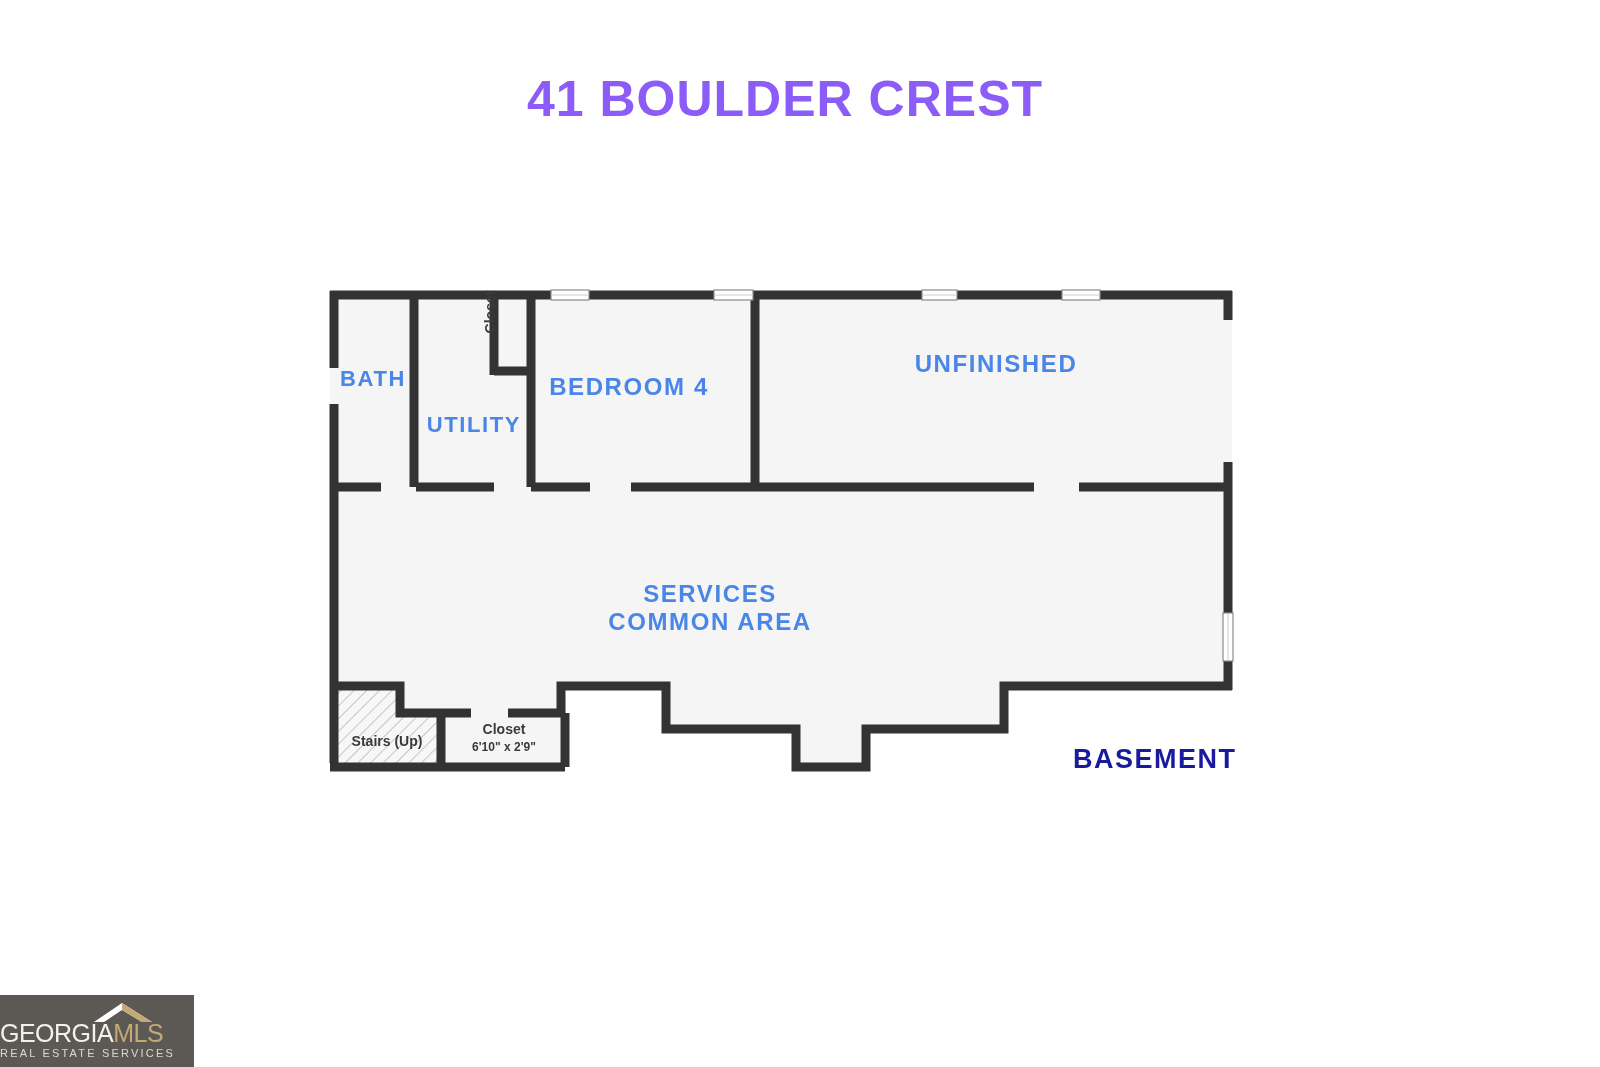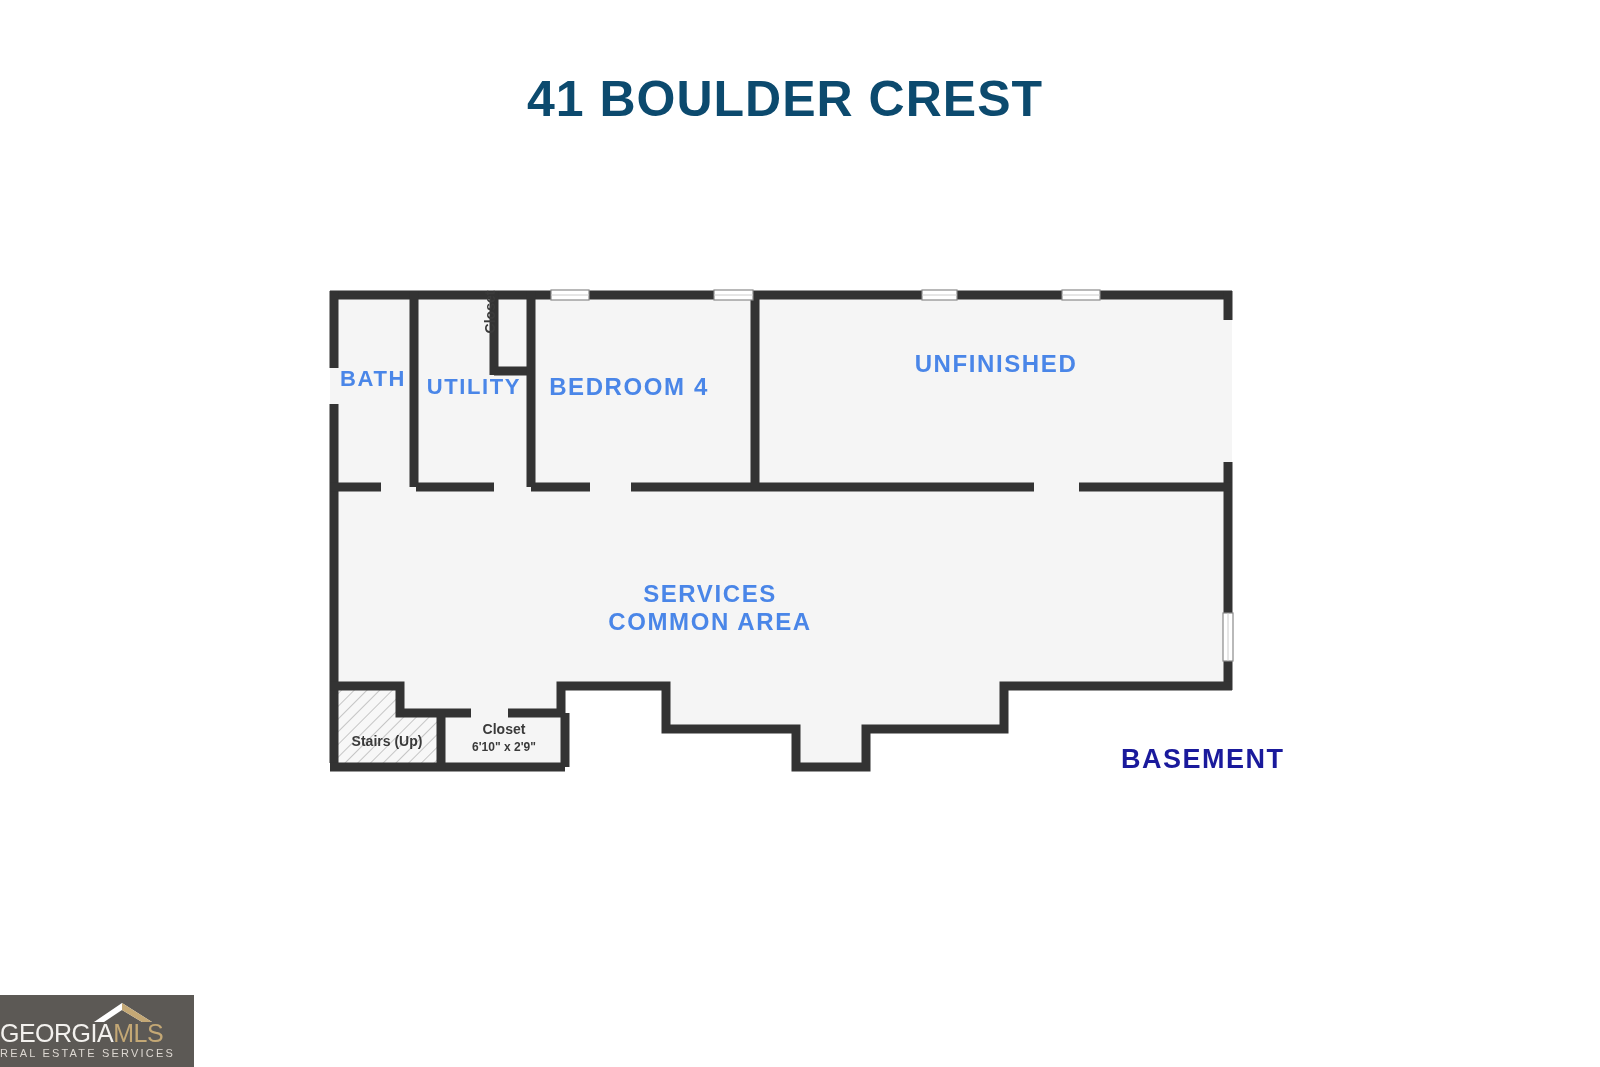--- a/index.html
+++ b/index.html
@@ -19,21 +19,21 @@
   #plan-title {
     position: absolute;
     left: 0;
     top: 70px;
     width: 1570px;
     text-align: center;
     font-family: "Liberation Sans", sans-serif;
     font-size: 50px;
     font-weight: bold;
     letter-spacing: 1px;
-    color: #0c4a6e;
+    color: #8b5cf6;
     white-space: nowrap;
   }
 
   #floorplan-canvas {
     position: absolute;
     left: 0;
     top: 0;
     width: 1600px;
     height: 1067px;
   }
@@ -85,21 +85,20 @@
   #level-label {
     position: absolute;
     left: 1073px;
     top: 744px;
     color: #1a1a9c;
     font-family: "Liberation Sans", sans-serif;
     font-size: 27px;
     font-weight: bold;
     letter-spacing: 1.5px;
     white-space: nowrap;
-    margin-left: 48px;
   }
 
   
   #mls-logo {
     position: absolute;
     left: 0;
     bottom: 0;
     width: 158px;
     height: 72px;
     background: #5c5955;
@@ -223,21 +222,21 @@
       <line x1="714" y1="295" x2="753" y2="295"></line>
       <line x1="922" y1="295" x2="957" y2="295"></line>
       <line x1="1062" y1="295" x2="1100" y2="295"></line>
       <line x1="1228" y1="613" x2="1228" y2="661"></line>
     </g>
   </g>
 </svg>
 
 <div class="room-label size-md" style="left:323px; top:366px; width:100px;">BATH</div>
 
-<div class="room-label size-md" style="left:413px; top:374px; width:122px;">UTILITY</div>
+<div class="room-label size-md" style="left:413px; top:412px; width:122px;">UTILITY</div>
 
 <div class="room-label size-lg" style="left:519px; top:373px; width:220px;">BEDROOM 4</div>
 
 <div class="room-label size-lg" style="left:846px; top:350px; width:300px;">
   <div>UNFINISHED</div>
 </div>
 
 <div class="room-label size-lg" style="left:560px; top:580px; width:300px;">
   <div>SERVICES</div>
   <div>COMMON AREA</div>

